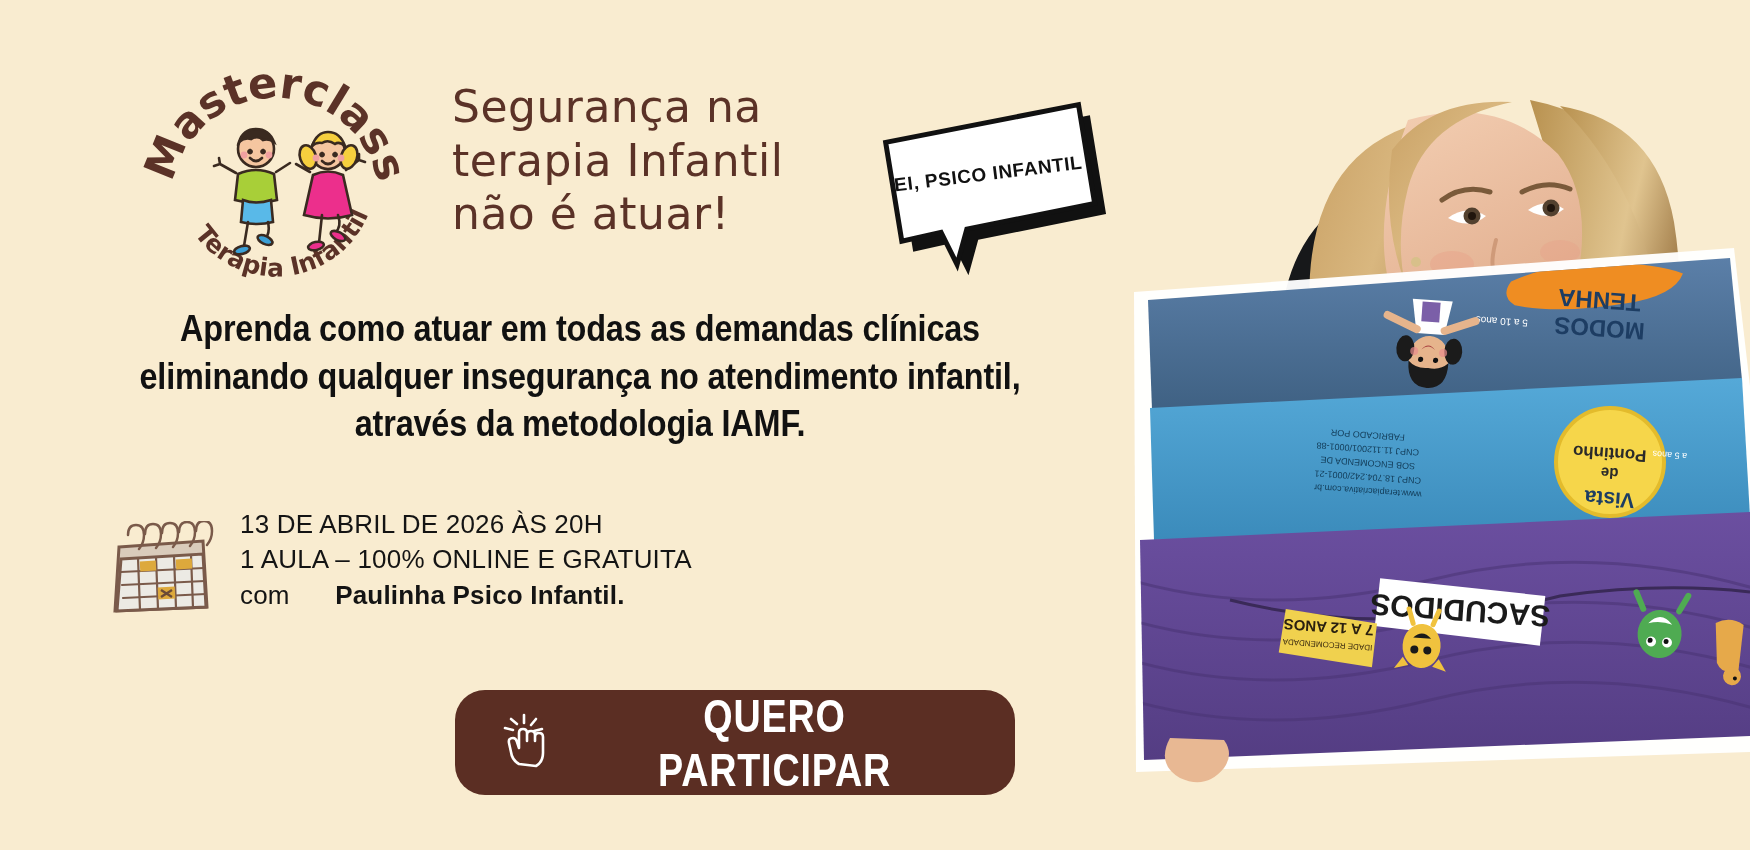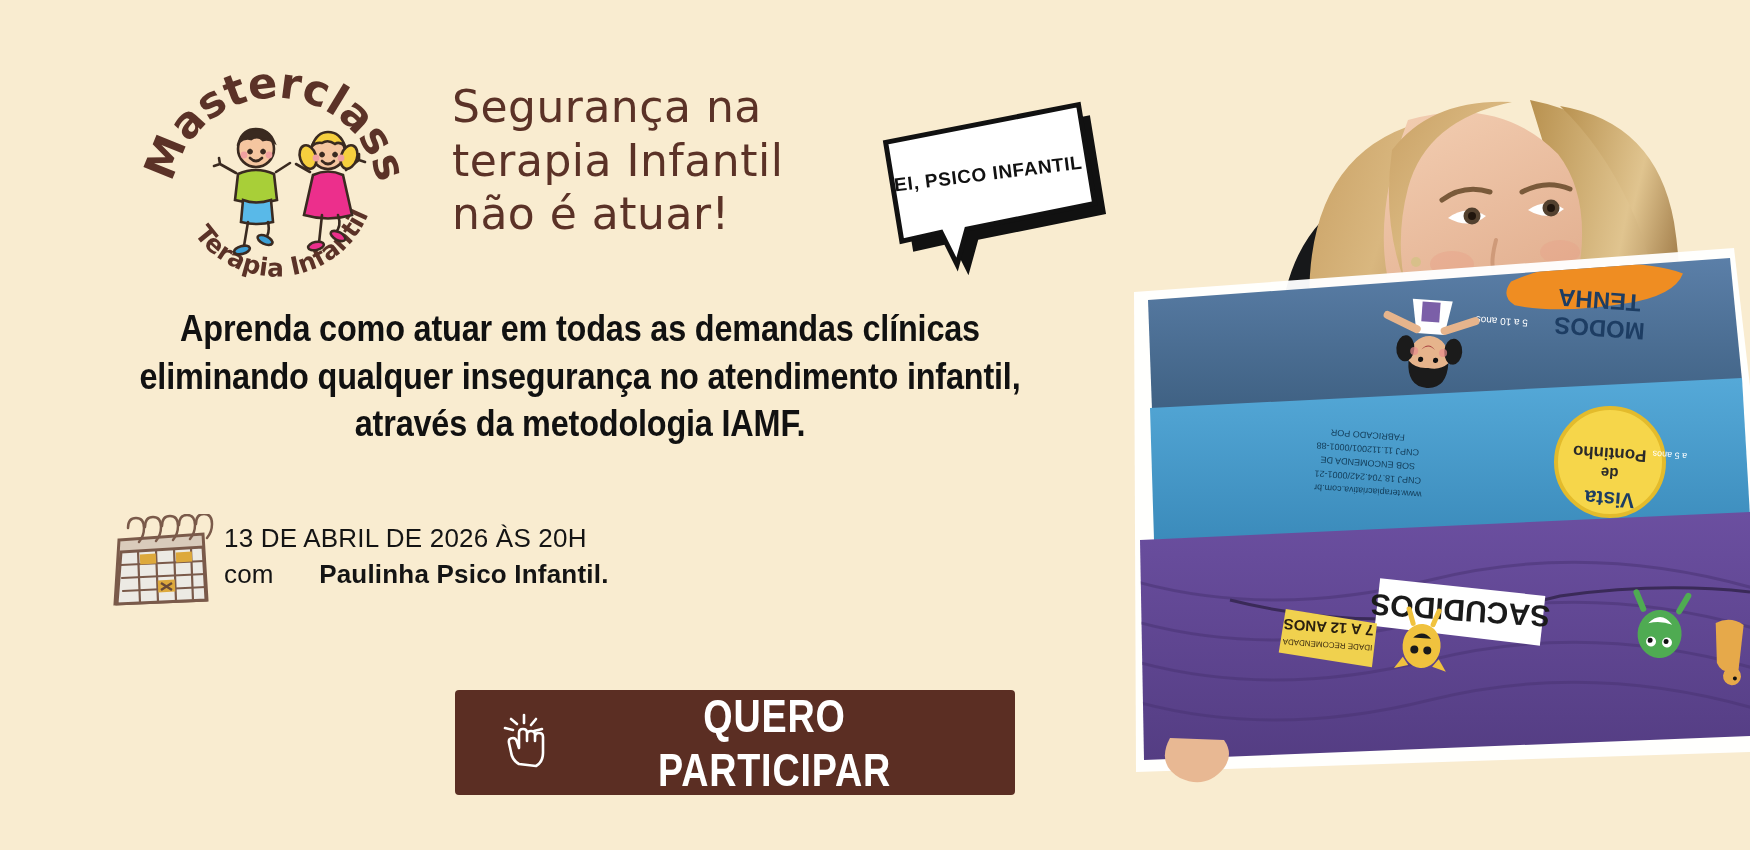--- a/index.html
+++ b/index.html
@@ -39,34 +39,34 @@
 
   
   .bubble-wrap{position:absolute;left:870px;top:108px;width:240px;height:160px;}
   .bubble-wrap svg{overflow:visible;}
   .bubble-text{
     font-family:"Liberation Sans",sans-serif;
     font-weight:700;font-size:19px;fill:#111;letter-spacing:.6px;
   }
 
   
-  .info{position:absolute;left:108px;top:505px;display:flex;align-items:center;gap:10px;}
+  .info{position:absolute;left:108px;top:505px;display:flex;align-items:flex-end;gap:26px;}
   .cal{width:106px;height:92px;flex:0 0 auto;margin-top:9px;}
   .cal svg{width:100%;height:100%;}
   .info-lines{
     color:#141414;font-family:"Liberation Sans",sans-serif;
     font-size:26px;line-height:1.36;letter-spacing:.2px;padding-top:2px;
   }
   .info-lines .ln{white-space:nowrap;}
   .info-lines b{font-weight:700;margin-left:38px;}
 
   
   .cta{
     position:absolute;left:455px;top:690px;
-    width:560px;height:105px;border-radius:4px;
+    width:560px;height:105px;border-radius:30px;
     background:#5b2e23;display:flex;align-items:center;
     box-shadow:none;border:none;cursor:pointer;padding:0;
   }
   .cta .hand{width:62px;height:62px;margin-left:40px;flex:0 0 auto;}
   .cta .hand svg{width:100%;height:100%;}
   .cta .ctalabel{
     flex:1;text-align:center;color:#fff;
     font-family:"Liberation Sans Narrow","Liberation Sans",sans-serif;
     font-weight:700;font-size:46px;letter-spacing:1px;
     transform:scaleX(.82);transform-origin:center;
@@ -181,20 +181,21 @@
           </g>
         </g>
         <rect x="32" y="40" width="16" height="10" fill="#dda93c" transform="rotate(-3 40 45)"></rect>
         <rect x="68" y="38" width="16" height="10" fill="#dda93c" transform="rotate(-3 76 43)"></rect>
         <rect x="50" y="66" width="17" height="12" fill="#dda93c" transform="rotate(-3 58 72)"></rect>
         <path d="M53,69 L64,76 M64,69 L53,76" stroke="#6a4a36" stroke-width="2.4" fill="none"></path>
       </svg>
     </div>
     <div class="info-lines">
       <div class="ln">13 DE ABRIL DE 2026 ÀS 20H</div>
+      <div class="ln">1 AULA – 100% ONLINE E GRATUITA</div>
       <div class="ln">
         <span>com </span><b>Paulinha Psico Infantil.</b>
       </div>
     </div>
   </div>
 
   <button class="cta">
     <span class="hand">
       <svg viewBox="0 0 62 62">
         <g stroke="#fff" stroke-width="2.6" fill="none" stroke-linecap="round" stroke-linejoin="round">

